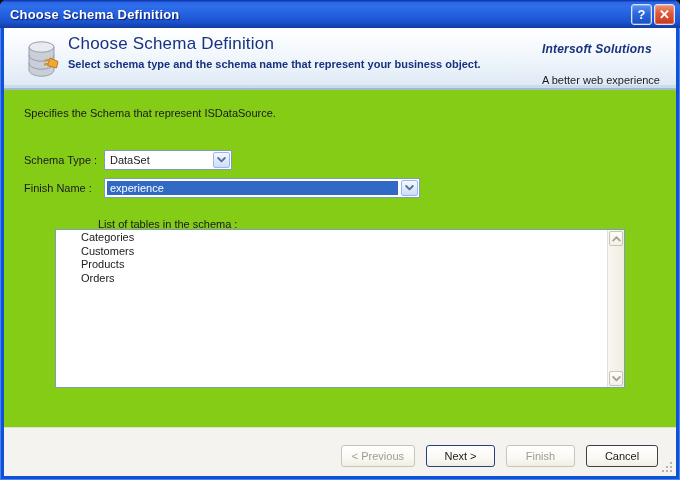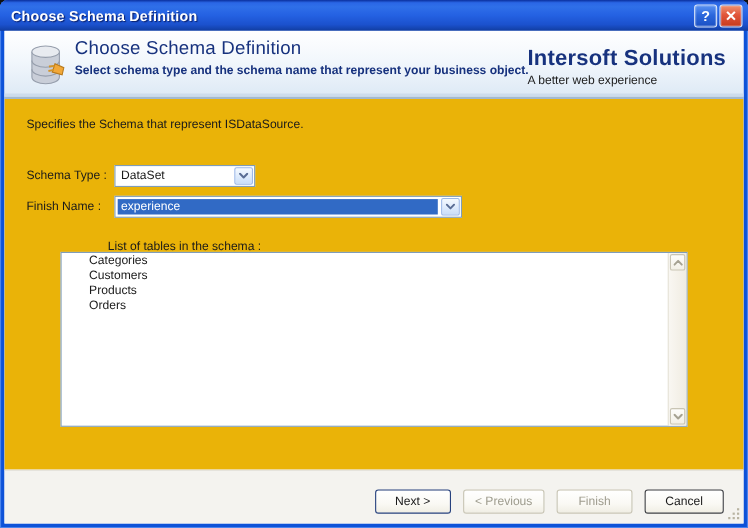--- a/index.html
+++ b/index.html
@@ -38,24 +38,24 @@
     background:linear-gradient(180deg,#ffffff 0%,#f2f7fc 45%,#dde9f5 100%);
     border-bottom:2px solid #a3b9cf;
     box-shadow:inset 0 -3px 0 #cddcec;
     display:flex; align-items:flex-start;
   }
   .header-icon { margin:10px 6px 0 20px; }
   .header-texts { padding-top:6px; }
   .header-title { font-size:17px; font-weight:500; color:#17327e; letter-spacing:0.2px; }
   .header-subtitle { margin-top:4px; font-size:11px; font-weight:bold; color:#17327e; }
   .brand { position:absolute; right:16px; top:14px; text-align:left; }
-  .brand-name { font-size:20px; font-weight:bold; color:#17327e; letter-spacing:0.2px; }
-  .brand-tagline { margin-top:2px; font-size:11px; color:#1c1c1c; }
-  
-  .content { position:absolute; top:62px; left:0; right:0; bottom:49px; background:#eab308; font-size:11px; color:#1a1a1a; }
+  .brand-name { font-size:12px; font-weight:bold; font-style:italic; color:#17327e; letter-spacing:0.2px; }
+  .brand-tagline { margin-top:18px; font-size:11px; color:#1c1c1c; }
+  
+  .content { position:absolute; top:62px; left:0; right:0; bottom:49px; background:#84cc16; font-size:11px; color:#1a1a1a; }
   .description { position:absolute; left:20px; top:17px; }
   .field-label { position:absolute; left:20px; }
   .lbl-type { top:64px; }
   .lbl-name { top:92px; }
   .combo {
     position:absolute; left:100px; height:20px;
     background:#ffffff; border:1px solid #7f9db9; cursor:default;
   }
   .combo-type { top:60px; width:128px; }
   .combo-name { top:88px; width:316px; }
@@ -197,22 +197,22 @@
             <svg width="9" height="6" viewBox="0 0 9 6">
                 <path d="M1.2 1 L4.5 4.4 L7.8 1" fill="none" stroke="#a6a292" stroke-width="1.8" stroke-linecap="round" stroke-linejoin="round"></path>
               </svg>
           </span>
         </div>
       </div>
     </div>
 
     <div class="footer">
       <div class="footer-buttons">
+        <button class="btn disabled" disabled="">&lt; Previous</button>
         <button class="btn default">Next &gt;</button>
-        <button class="btn disabled" disabled="">&lt; Previous</button>
         <button class="btn disabled" disabled="">Finish</button>
         <button class="btn cancel">Cancel</button>
       </div>
       <div class="grip"></div>
     </div>
 
   </div>
 </div>
 
 </body></html>

